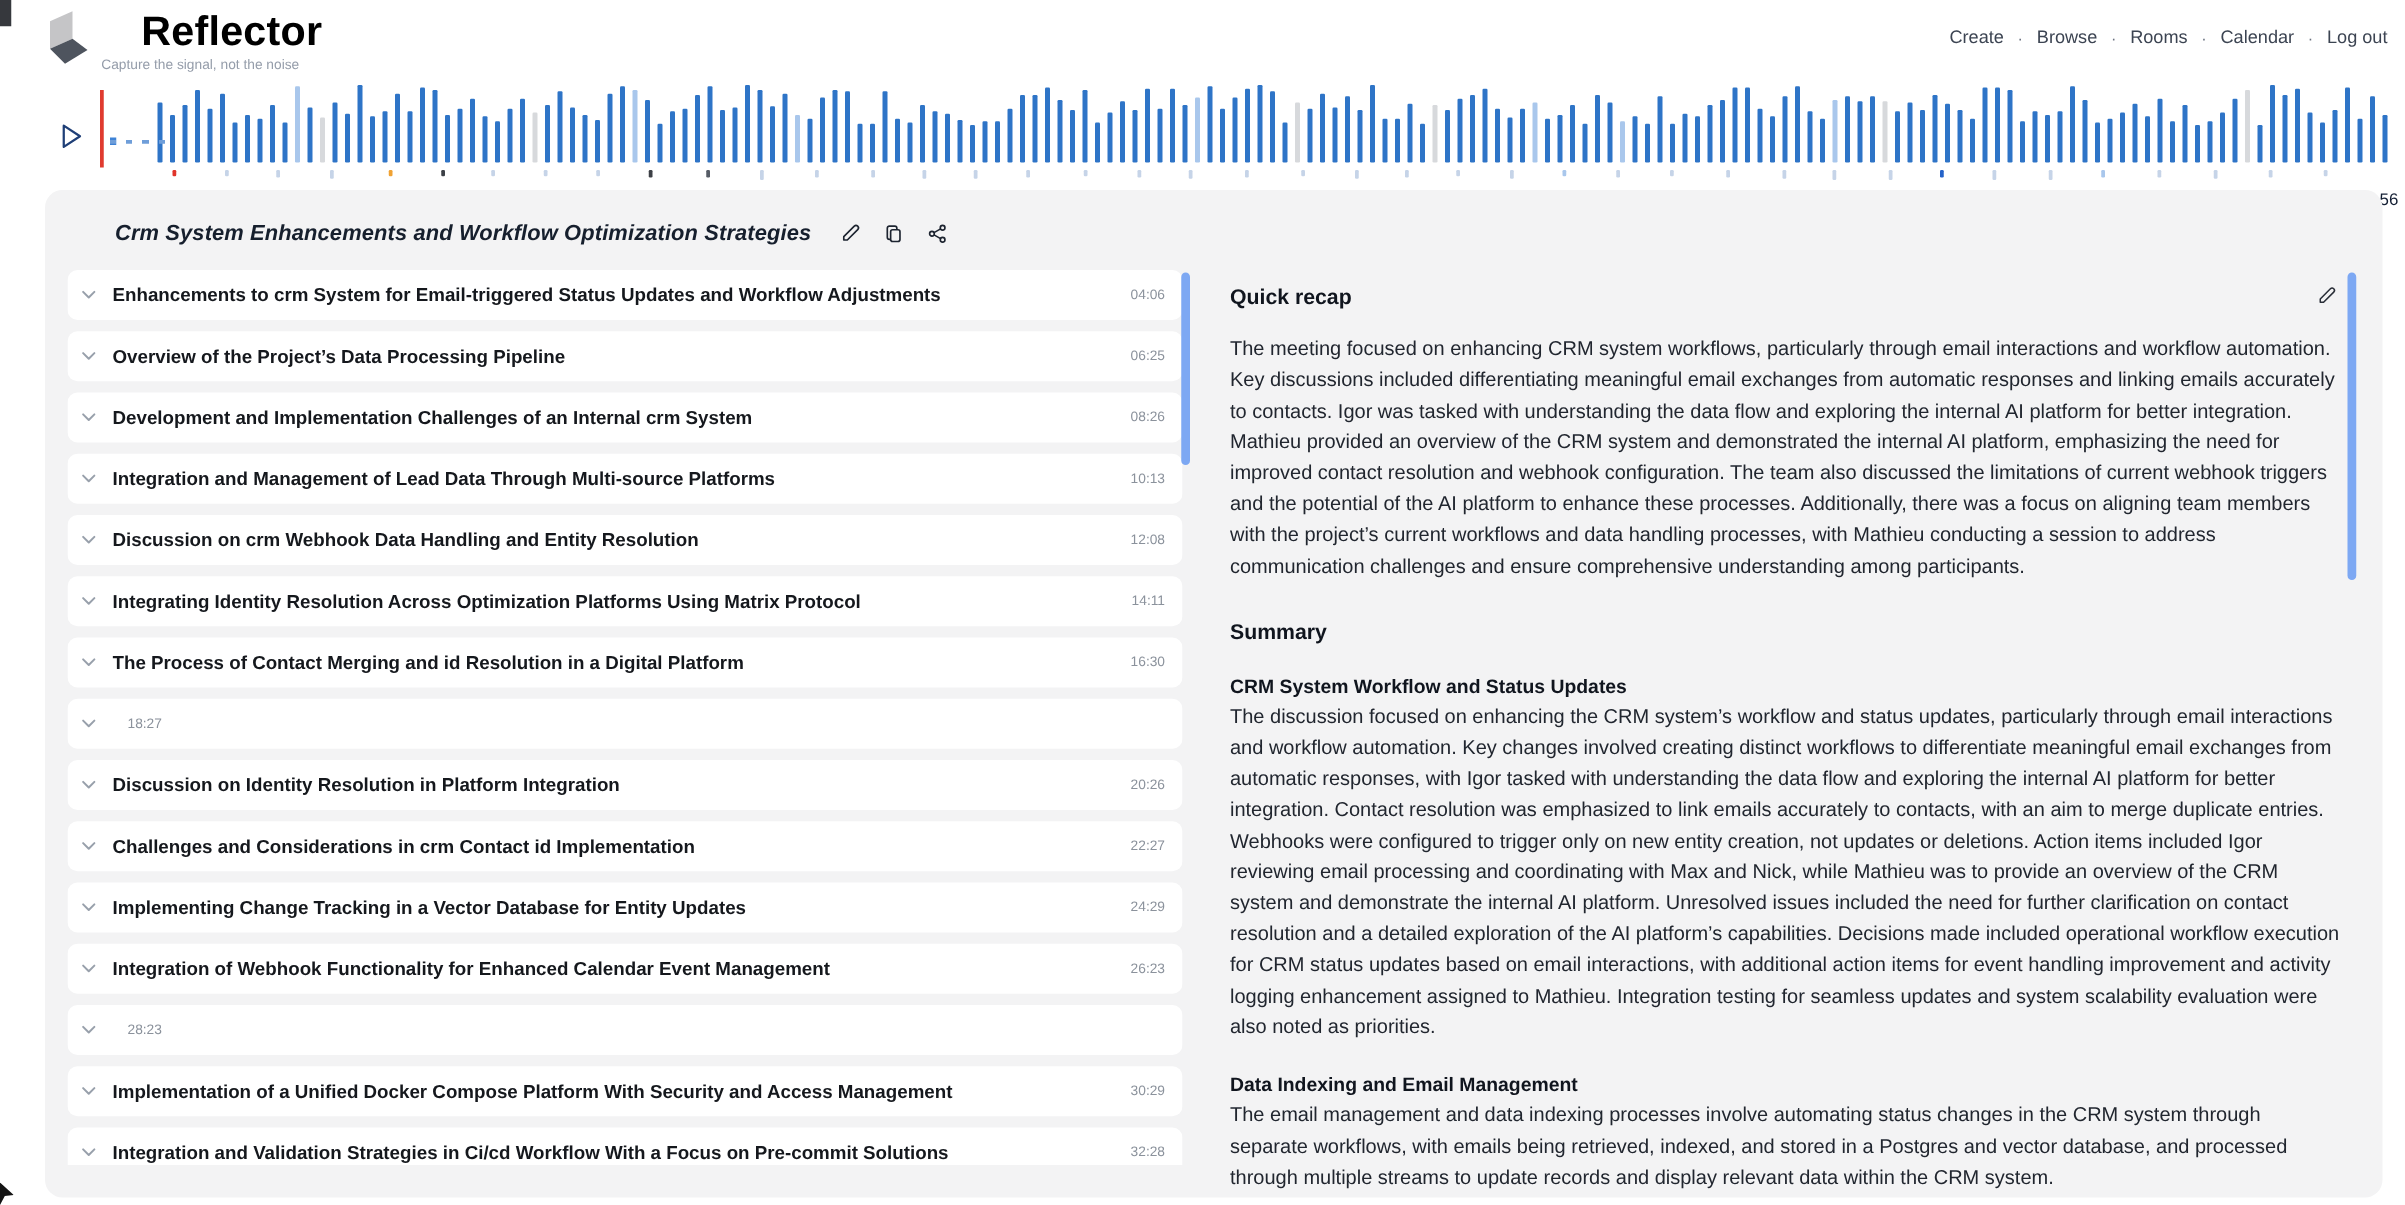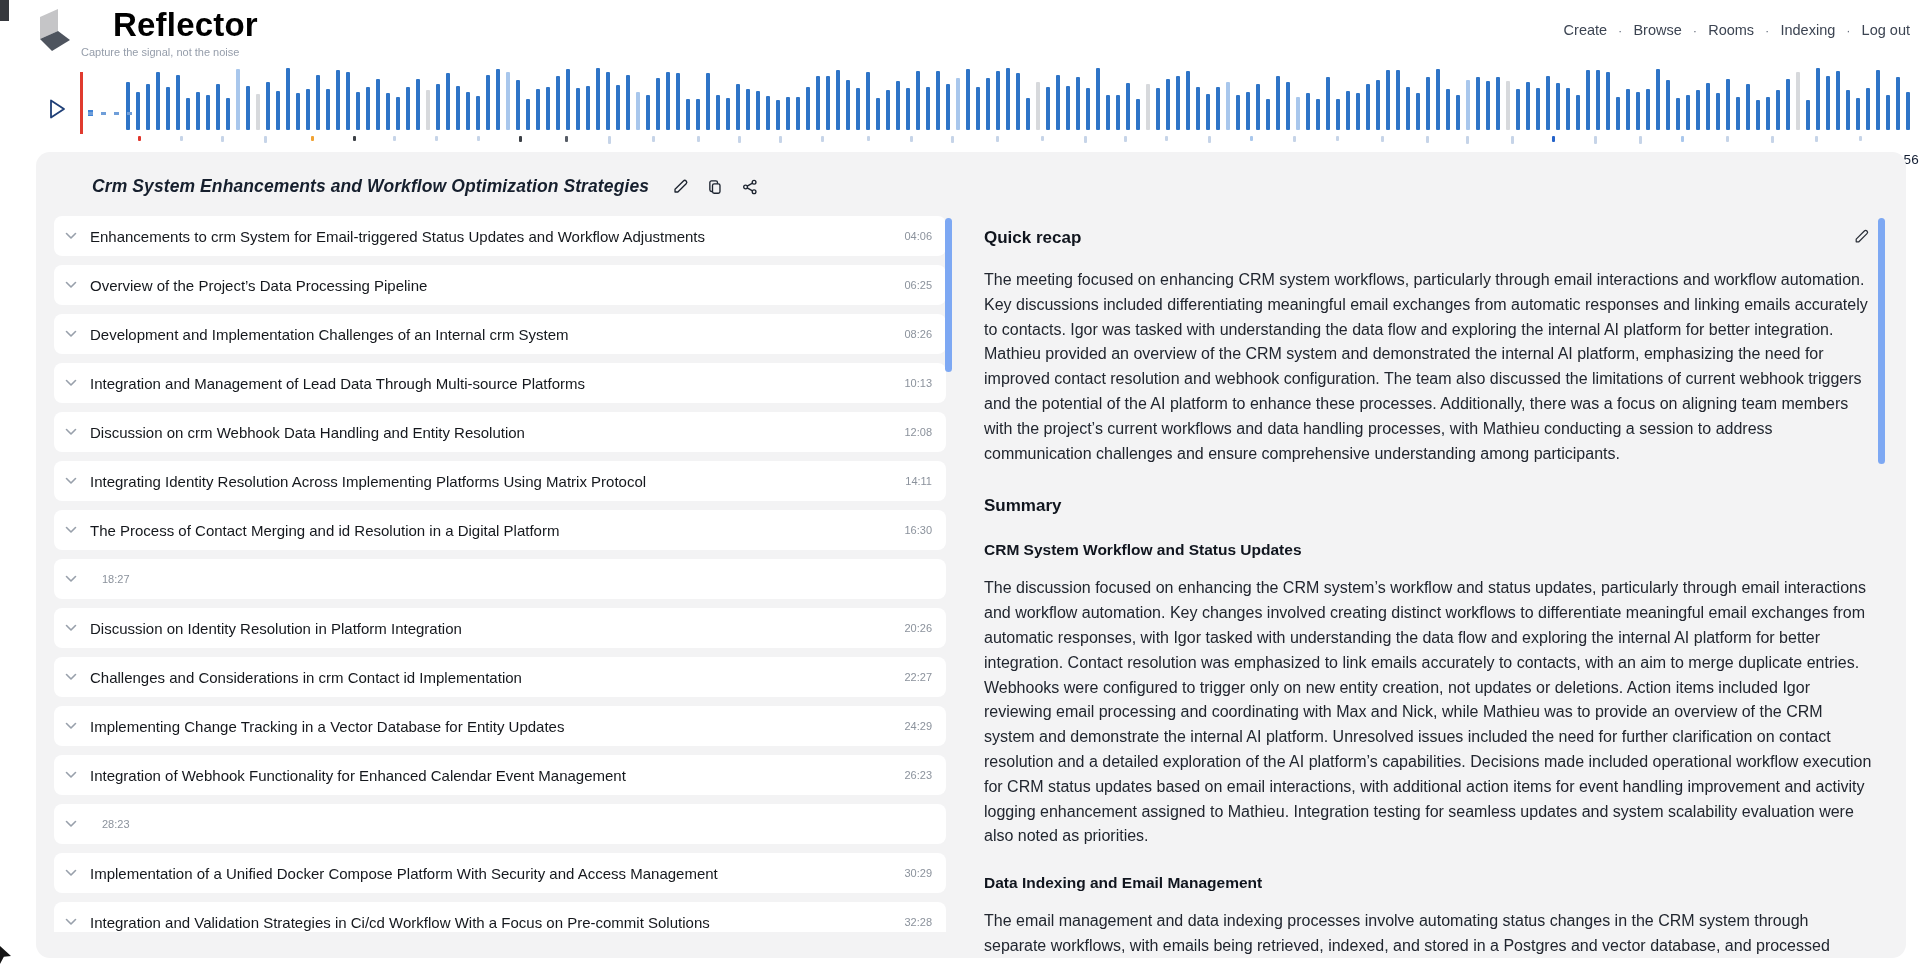--- a/index.html
+++ b/index.html
@@ -36,32 +36,32 @@
     background:#f3f3f4; border-radius:14px; }
   .title-row { position:absolute; left:56px; top:24px; display:flex; align-items:center; gap:17px; }
   .meeting-title { font-size:17.5px; font-weight:700; color:#161f2d; letter-spacing:.1px;font-style:italic; }
   .title-icons { display:flex; align-items:center; gap:17px; margin-left:5px; }
   .icon-btn { background:none; border:none; cursor:pointer; width:18px; height:18px; display:flex; align-items:center; justify-content:center; }
   
   .topics { position:absolute; left:18px; top:64px; width:892px; height:716px; overflow:hidden; }
   .topic-row { height:40px; margin-bottom:9px; background:#fff; border-radius:8px;
     display:flex; align-items:center; padding:0 14px 0 11px; cursor:pointer; }
   .topic-chevron { flex:0 0 auto; display:flex; align-items:center; margin-right:13px; }
-  .topic-title { flex:1 1 auto; font-size:15px; color:#15181d; white-space:nowrap; overflow:hidden; }
+  .topic-title { flex:1 1 auto; font-size:15px; color:#15181d; white-space:nowrap; overflow:hidden;font-weight:bold; }
   .topic-time { flex:0 0 auto; font-size:11px; color:#8b929c; margin-left:12px; }
   .scrollthumb { position:absolute; width:7px; border-radius:4px; background:#7da8f3; cursor:pointer; }
   .list-thumb { left:909px; top:66px; height:154px; }
   .panel-thumb { left:1842px; top:66px; height:246px; }
   
   .panel { position:absolute; left:948px; top:62px; width:924px; height:744px; overflow:hidden; }
   .panel-content { position:relative; width:888px; padding-top:14px; }
   .panel h3 { font-size:17px; font-weight:700; color:#10151e; }
   .panel h3.summary-h { margin-top:30px; }
   .panel h4 { font-size:15.5px; font-weight:700; color:#10151e; margin-top:25px; }
-  .panel p { font-size:16px; line-height:1.55; color:#21262f; margin-top:17px; }
+  .panel p { font-size:16px; line-height:1.55; color:#21262f; margin-top:3px; }
   .panel p.quick { margin-top:20px; }
   .edit-recap { position:absolute; right:2px; top:14px; width:18px; height:18px; cursor:pointer; background:none; border:none; }
   
   .artifact-top { position:absolute; left:0; top:0; width:9px; height:21px; background:#36383d; }
   .artifact-bottom { position:absolute; left:0; top:946px; width:11px; height:18px; background:#141414;
     clip-path: polygon(0 0, 100% 55%, 35% 60%, 0 100%); }
 </style>
 </head>
 <body>
 
@@ -80,21 +80,21 @@
         <div class="tagline">Capture the signal, not the noise</div>
       </span>
     </div>
     <nav class="nav">
       <a>Create</a>
       <span class="sep">·</span>
       <a>Browse</a>
       <span class="sep">·</span>
       <a>Rooms</a>
       <span class="sep">·</span>
-      <a>Indexing</a>
+      <a>Calendar</a>
       <span class="sep">·</span>
       <a>Log out</a>
     </nav>
   </div>
 
   <div class="player">
     <button class="play-btn" title="Play">
       <svg viewBox="0 0 20 22" width="20" height="22" fill="none" stroke="#1f3f77" stroke-width="1.8" stroke-linejoin="round">
         <path d="M4 2.5l13 8.5-13 8.5z"></path>
       </svg>
@@ -402,21 +402,21 @@
           </span>
           <div class="topic-title">Discussion on crm Webhook Data Handling and Entity Resolution</div>
           <div class="topic-time">12:08</div>
         </div>
         <div class="topic-row">
           <span class="topic-chevron">
             <svg viewBox="0 0 12 8" width="12" height="8" fill="none" stroke="#98a0ab" stroke-width="1.6" stroke-linecap="round" stroke-linejoin="round">
               <path d="M1.5 1.5L6 6l4.5-4.5"></path>
             </svg>
           </span>
-          <div class="topic-title">Integrating Identity Resolution Across Implementing Platforms Using Matrix Protocol</div>
+          <div class="topic-title">Integrating Identity Resolution Across Optimization Platforms Using Matrix Protocol</div>
           <div class="topic-time">14:11</div>
         </div>
         <div class="topic-row">
           <span class="topic-chevron">
             <svg viewBox="0 0 12 8" width="12" height="8" fill="none" stroke="#98a0ab" stroke-width="1.6" stroke-linecap="round" stroke-linejoin="round">
               <path d="M1.5 1.5L6 6l4.5-4.5"></path>
             </svg>
           </span>
           <div class="topic-title">The Process of Contact Merging and id Resolution in a Digital Platform</div>
           <div class="topic-time">16:30</div>

